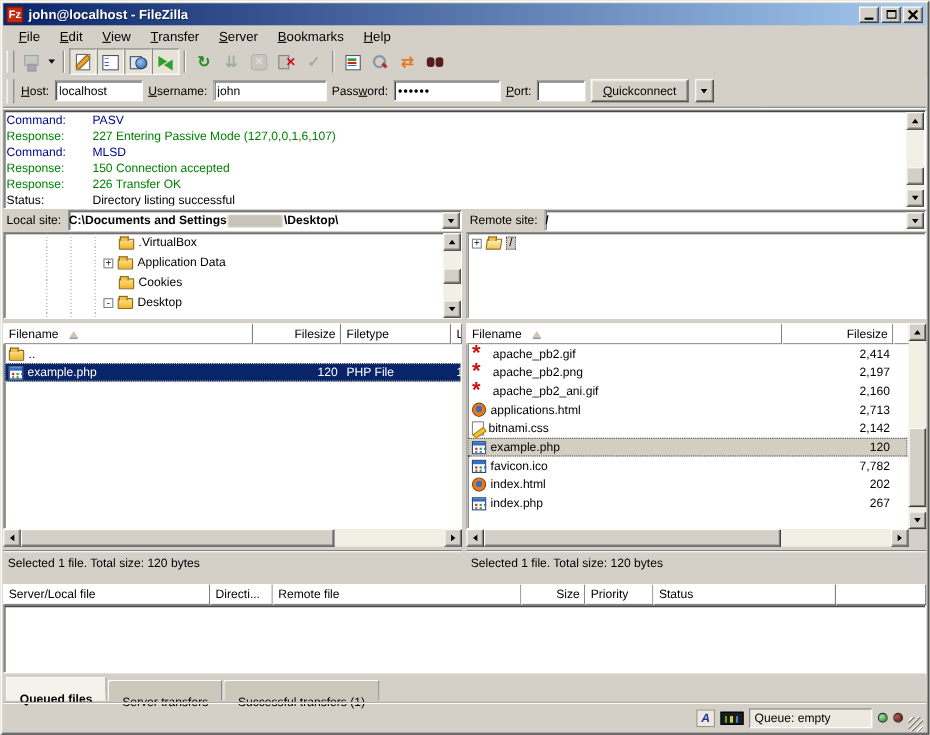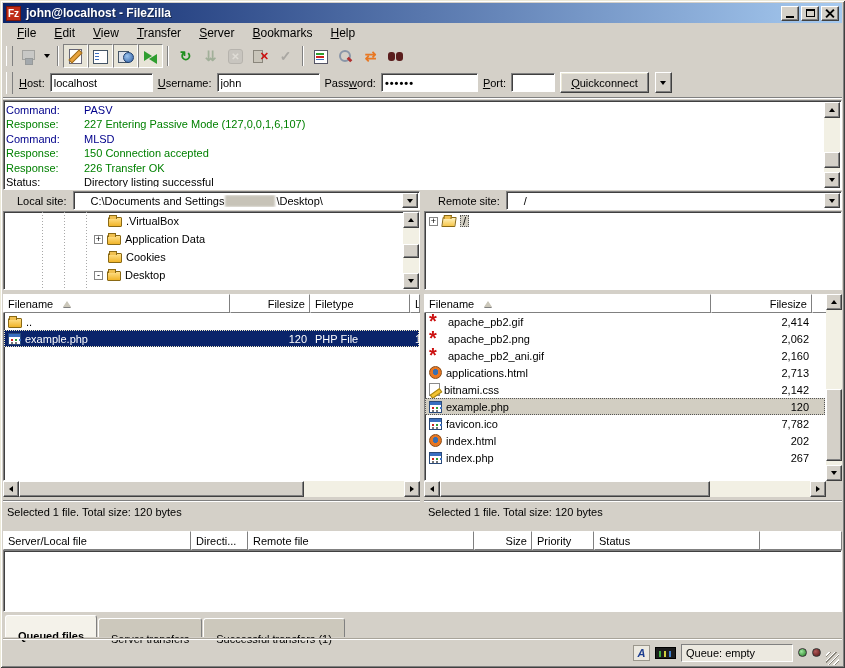--- a/index.html
+++ b/index.html
@@ -69,21 +69,21 @@
   .i-binoc::before,.i-binoc::after { content:""; position:absolute; top:4px; width:7px; height:9px; background:#5a1d1d; border-radius:3px; }
   .i-binoc::before { left:1px; } .i-binoc::after { right:1px; }
 
   
   .qcbar { position:absolute; top:68px; left:3px; right:3px; height:30px; display:flex; align-items:center; gap:5px;
            padding-left:3px; border-bottom:1px solid #808080; box-shadow:0 1px 0 #fff; }
   .qc-grip { width:7px; height:22px; border-left:1px solid #fff; border-right:1px solid #808080; margin-right:1px; }
   .qc-label { white-space:nowrap; }
   .field { height:19px; border:1px solid; border-color:#808080 #fff #fff #808080; box-shadow:inset 1px 1px 0 #404040;
            background:#fff; font-family:"Liberation Sans",sans-serif; font-size:11px; padding:0 3px; }
-  .f-host { width:103px; } .f-user { width:103px; } .f-pass { width:97px; letter-spacing:1px; font-weight:bold; } .f-port { width:44px; }
+  .f-host { width:80px; } .f-user { width:103px; } .f-pass { width:97px; letter-spacing:1px; font-weight:bold; } .f-port { width:44px; }
   .qc-btn { height:21px; padding:0 10px; background:#d4d0c8; font-size:11px; font-family:"Liberation Sans",sans-serif;
             border:1px solid; border-color:#fff #404040 #404040 #fff; box-shadow:inset -1px -1px 0 #808080, inset 1px 1px 0 #ece9d8; }
   .qc-drop { width:17px; height:21px; background:#d4d0c8; display:flex; align-items:center; justify-content:center;
              border:1px solid; border-color:#fff #404040 #404040 #fff; box-shadow:inset -1px -1px 0 #808080; margin-left:1px; }
 
   
   .log { position:absolute; top:100px; left:3px; right:3px; height:90px; background:#fff;
          border:1px solid; border-color:#808080 #fff #fff #808080; box-shadow:inset 1px 1px 0 #404040; }
   .log-lines { position:absolute; left:2px; top:2px; right:18px; bottom:2px; overflow:hidden; }
   .log-line { display:flex; line-height:14.4px; white-space:nowrap; }
@@ -95,24 +95,24 @@
   .sb-h { position:absolute; height:16px; background:#f2f0e4; }
   .sb-btn { position:absolute; width:16px; height:16px; background:#d4d0c8; display:flex; align-items:center; justify-content:center;
             border:1px solid; border-color:#fff #404040 #404040 #fff; box-shadow:inset -1px -1px 0 #808080; }
   .sb-thumb { position:absolute; background:#d4d0c8; border:1px solid; border-color:#fff #404040 #404040 #fff; box-shadow:inset -1px -1px 0 #808080; }
 
   
   .pane { position:absolute; top:190px; bottom:144px; }
   .pane-local { left:3px; width:417px; }
   .pane-remote { left:424px; right:3px; }
   .site-row { position:absolute; top:0; left:0; right:0; height:21px; display:flex; align-items:center; }
-  .site-label { padding:3px 6px 3px 14px; white-space:nowrap; }
+  .site-label { padding:3px 6px 3px 3px; white-space:nowrap; }
   .combo { flex:1; height:19px; background:#fff; display:flex; align-items:center;
            border:1px solid; border-color:#808080 #fff #fff #808080; box-shadow:inset 1px 1px 0 #404040; }
-  .combo-text { flex:1; padding:0 17px; white-space:nowrap; overflow:hidden; display:flex; align-items:flex-start; }
+  .combo-text { flex:1; padding:0 0; white-space:nowrap; overflow:hidden; display:flex; align-items:flex-start;font-weight:bold; }
   .combo-btn { width:16px; height:15px; margin:1px; background:#d4d0c8; display:flex; align-items:center; justify-content:center;
                border:1px solid; border-color:#fff #404040 #404040 #fff; box-shadow:inset -1px -1px 0 #808080; }
   .redacted { display:inline-block; width:50px; height:12px; background:#c7c3b8; filter:blur(1.2px); margin:0 1px; }
 
   .tree { position:absolute; top:21px; left:0; right:0; height:79px; background:#fff;
           border:1px solid; border-color:#808080 #fff #fff #808080; box-shadow:inset 1px 1px 0 #404040; overflow:hidden; }
   .tree-row { height:18px; display:flex; align-items:center; position:relative; }
   .exp { width:9px; height:9px; background:#fff; border:1px solid #848484; font-size:9px; line-height:7px;
          text-align:center; flex:none; margin-right:4px; }
   .guide { position:absolute; top:0; bottom:0; width:1px;
@@ -443,21 +443,21 @@
           <div class="cell num" style="width:101px">
             <span>2,414</span>
           </div>
         </div>
       <div class="lrow">
           <div class="cell" style="width:287px">
             <span class="fi fi-apache"></span>
             <span>apache_pb2.png</span>
           </div>
           <div class="cell num" style="width:101px">
-            <span>2,062</span>
+            <span>2,197</span>
           </div>
         </div>
       <div class="lrow">
           <div class="cell" style="width:287px">
             <span class="fi fi-apache"></span>
             <span>apache_pb2_ani.gif</span>
           </div>
           <div class="cell num" style="width:101px">
             <span>2,160</span>
           </div>

